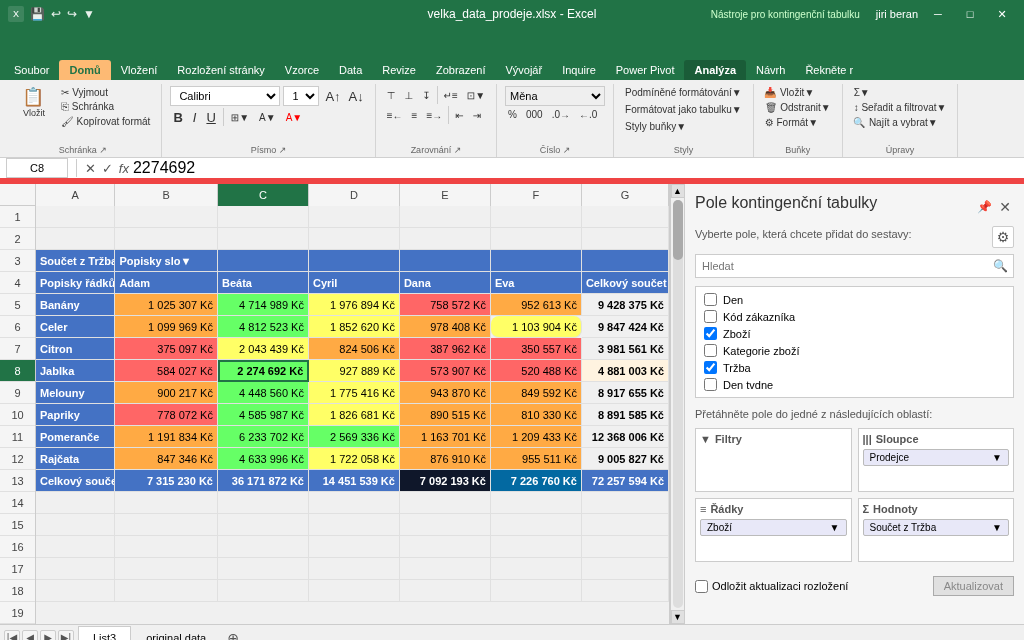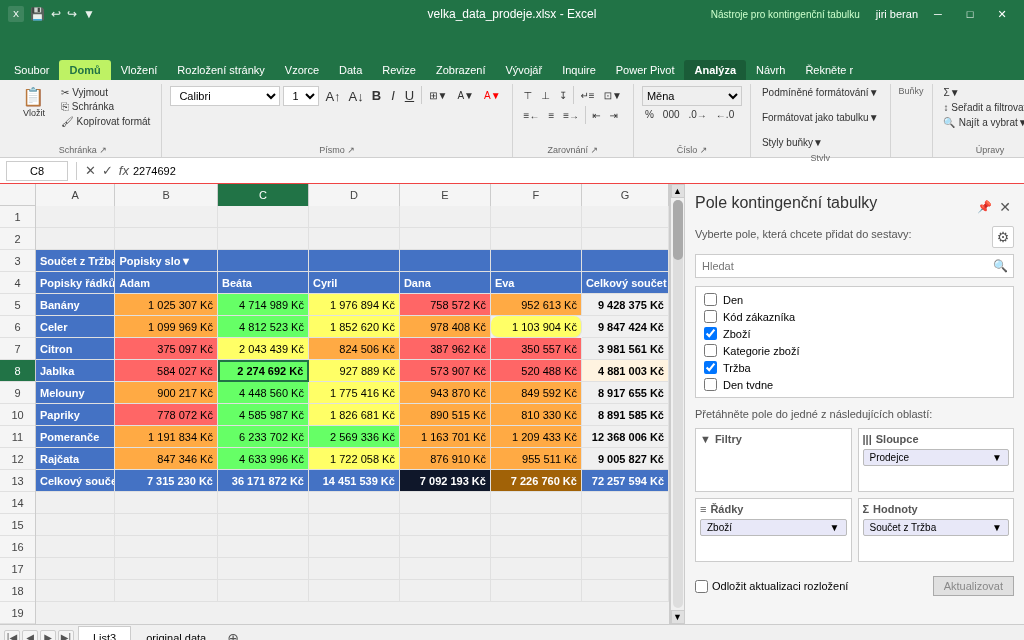--- a/index.html
+++ b/index.html
@@ -11,40 +11,40 @@
     .title-bar-center { font-size: 12px; font-weight: normal; position: absolute; left: 50%; transform: translateX(-50%); color: white; }
     .title-bar-right { display: flex; align-items: center; gap: 6px; }
     .title-bar-icon { width: 16px; height: 16px; background: #fff2; border-radius: 2px; display: flex; align-items: center; justify-content: center; font-size: 9px; color: white; }
     .window-controls { display: flex; gap: 4px; }
     .win-btn { width: 28px; height: 20px; display: flex; align-items: center; justify-content: center; font-size: 11px; color: white; cursor: pointer; border-radius: 2px; }
     .qa-btn { color: white; font-size: 12px; cursor: pointer; opacity: 0.9; }
 
     
     .ribbon-tabs { background: #217346; height: 26px; display: flex; align-items: flex-end; padding-left: 4px; }
     .ribbon-tab { padding: 4px 10px; font-size: 11px; color: white; cursor: pointer; border-radius: 3px 3px 0 0; }
-    .ribbon-tab.active { background: #bef264; color: #217346; font-weight: 600; }
+    .ribbon-tab.active { background: #fdba74; color: #217346; font-weight: 600; }
 
     
     .ribbon { background: #f0f0f0; border-bottom: 1px solid #d0d0d0; height: 82px; display: flex; align-items: stretch; padding: 4px 0 0 4px; gap: 0; }
     .ribbon-group { display: flex; flex-direction: column; align-items: center; padding: 0 8px; border-right: 1px solid #d4d4d4; min-width: fit-content; }
     .ribbon-group-content { display: flex; align-items: flex-start; gap: 2px; flex: 1; padding: 2px 0; }
     .ribbon-group-label { font-size: 9px; color: #666; margin-top: 2px; padding-bottom: 2px; }
     .r-btn { display: flex; flex-direction: column; align-items: center; justify-content: flex-start; width: 44px; font-size: 9px; color: #333; cursor: pointer; border-radius: 3px; padding: 2px; gap: 2px; }
     .r-btn .icon { font-size: 18px; line-height: 1; }
     .r-btn-small { display: flex; align-items: center; gap: 3px; font-size: 10px; color: #333; cursor: pointer; padding: 1px 3px; border-radius: 2px; white-space: nowrap; }
     .ribbon-col { display: flex; flex-direction: column; gap: 1px; }
     .font-selector { height: 20px; width: 110px; font-size: 11px; border: 1px solid #ccc; background: white; padding: 0 4px; }
     .font-size-selector { height: 20px; width: 36px; font-size: 11px; border: 1px solid #ccc; background: white; padding: 0 4px; }
 
     
-    .formula-bar { background: white; border-bottom: 1px solid #ef4444; height: 26px; display: flex; align-items: center; gap: 4px; padding: 0 6px; }
+    .formula-bar { background: white; border-bottom: 6px solid #ef4444; height: 26px; display: flex; align-items: center; gap: 4px; padding: 0 6px; }
     .cell-ref { width: 62px; height: 20px; border: 1px solid #ccc; font-size: 11px; text-align: center; display: flex; align-items: center; justify-content: center; }
     .formula-bar-divider { width: 1px; height: 18px; background: #ccc; margin: 0 4px; }
     .formula-icons { display: flex; gap: 6px; color: #555; font-size: 13px; }
-    .formula-input { flex: 1; height: 20px; border: none; outline: none; font-size: 11px; font-family: 'Segoe UI', Arial, sans-serif; }
+    .formula-input { flex: 1; height: 20px; border: none; outline: none; font-size: 16px; font-family: 'Segoe UI', Arial, sans-serif; }
 
     
     .spreadsheet-container { display: flex; height: 440px; }
     .spreadsheet { flex: 1; overflow: hidden; border-right: 1px solid #ccc; }
 
     
     .col-headers { display: flex; background: #f5f5f5; border-bottom: 1px solid #ccc; height: 22px; }
     .corner-cell { width: 36px; min-width: 36px; border-right: 1px solid #ccc; background: #f5f5f5; }
     .col-header { height: 22px; border-right: 1px solid #ccc; display: flex; align-items: center; justify-content: center; font-size: 11px; color: #444; background: #f5f5f5; font-weight: normal; cursor: pointer; user-select: none; }
     .col-header.selected { background: #217346; color: white; }
@@ -153,21 +153,21 @@
       <div class="ribbon-col">
         <div class="r-btn-small">✂ Vyjmout</div>
         <div class="r-btn-small">⎘ Schránka</div>
         <div class="r-btn-small">🖌 Kopírovat formát</div>
       </div>
     </div>
     <div class="ribbon-group-label">Schránka ↗</div>
   </div>
 
   <div class="ribbon-group">
-    <div class="ribbon-group-content" style="flex-direction:row; gap:2px;">
+    <div class="ribbon-group-content" style="flex-direction:column; gap:2px;">
       <div style="display:flex;gap:3px;align-items:center;">
         <select class="font-selector"><option>Calibri</option></select>
         <select class="font-size-selector"><option>11</option></select>
         <div style="display:flex;gap:2px;">
           <div class="r-btn-small" style="font-size:13px;">A↑</div>
           <div class="r-btn-small" style="font-size:13px;">A↓</div>
         </div>
       </div>
       <div style="display:flex;gap:4px;align-items:center;">
         <div class="r-btn-small" style="font-weight:bold;font-size:13px;">B</div>
@@ -213,29 +213,34 @@
         <div class="r-btn-small">%</div>
         <div class="r-btn-small">000</div>
         <div class="r-btn-small">.0→</div>
         <div class="r-btn-small">←.0</div>
       </div>
     </div>
     <div class="ribbon-group-label">Číslo ↗</div>
   </div>
 
   <div class="ribbon-group">
-    <div class="ribbon-group-content" style="flex-direction:column;gap:12px;">
+    <div class="ribbon-group-content" style="flex-direction:column;gap:4px;">
       <div class="r-btn-small">Podmíněné formátování▼</div>
       <div class="r-btn-small">Formátovat jako tabulku▼</div>
       <div class="r-btn-small">Styly buňky▼</div>
     </div>
     <div class="ribbon-group-label">Styly</div>
   </div>
 
   <div class="ribbon-group">
+    <div class="ribbon-group-content" style="flex-direction:column;gap:2px;">
+      <div class="r-btn-small">📥 Vložit▼</div>
+      <div class="r-btn-small">🗑 Odstranit▼</div>
+      <div class="r-btn-small">⚙ Formát▼</div>
+    </div>
     <div class="ribbon-group-label">Buňky</div>
   </div>
 
   <div class="ribbon-group">
     <div class="ribbon-group-content" style="flex-direction:column;gap:2px;">
       <div class="r-btn-small">Σ▼</div>
       <div class="r-btn-small">↕ Seřadit a filtrovat▼</div>
       <div class="r-btn-small">🔍 Najít a vybrat▼</div>
     </div>
     <div class="ribbon-group-label">Úpravy</div>
@@ -413,21 +418,21 @@
           <div class="grid-cell num heat-med" style="width:115px;">955 511 Kč</div>
           <div class="grid-cell num bold" style="width:110px;">9 005 827 Kč</div>
         </div>
 
         <div class="grid-row total-row" style="background:#4472c4;">
           <div class="grid-cell bold" style="width:100px;background:#4472c4;color:white;">Celkový součet</div>
           <div class="grid-cell num bold" style="width:130px;background:#4472c4;color:white;">7 315 230 Kč</div>
           <div class="grid-cell num bold" style="width:115px;background:#4472c4;color:white;">36 171 872 Kč</div>
           <div class="grid-cell num bold" style="width:115px;background:#4472c4;color:white;">14 451 539 Kč</div>
           <div class="grid-cell num bold" style="width:115px;background:#0f172a;color:white;">7 092 193 Kč</div>
-          <div class="grid-cell num bold" style="width:115px;background:#a16207;color:white;text-align:center;">7 226 760 Kč</div>
+          <div class="grid-cell num bold" style="width:115px;background:#0369a1;color:white;text-align:center;">7 226 760 Kč</div>
           <div class="grid-cell num bold" style="width:110px;background:#4472c4;color:white;">72 257 594 Kč</div>
         </div>
 
         <div class="grid-row">
             <div class="grid-cell" style="width:100px;"></div>
             <div class="grid-cell" style="width:130px;"></div>
             <div class="grid-cell" style="width:115px;"></div>
             <div class="grid-cell" style="width:115px;"></div>
             <div class="grid-cell" style="width:115px;"></div>
             <div class="grid-cell" style="width:115px;"></div>

